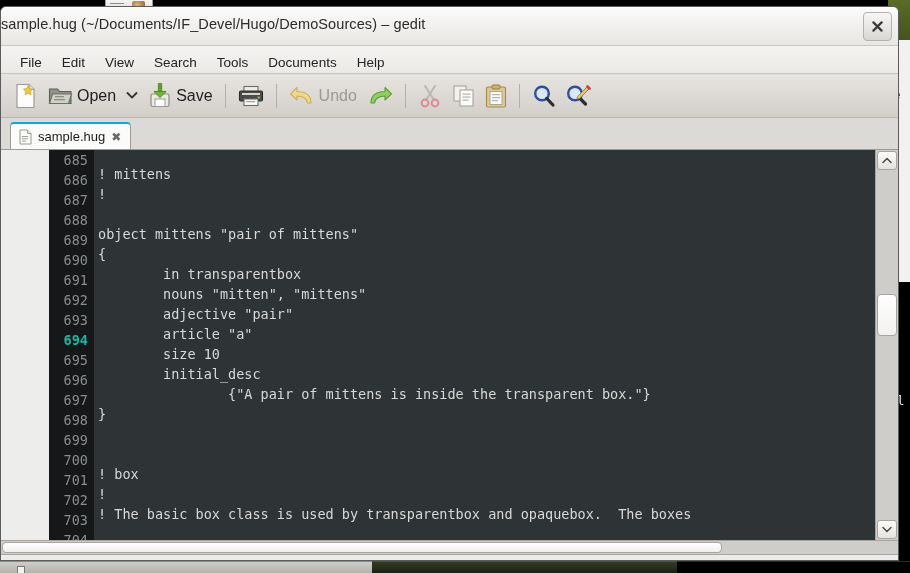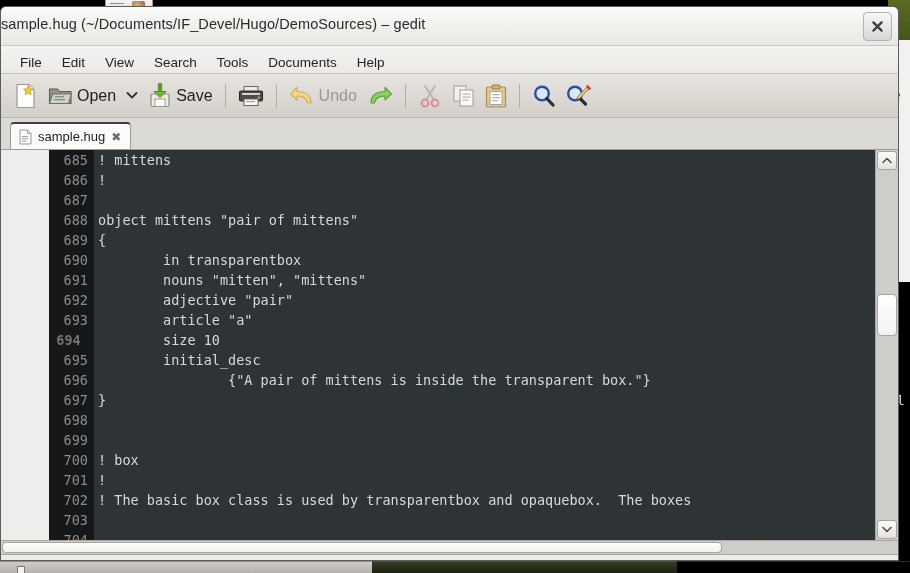--- a/index.html
+++ b/index.html
@@ -106,40 +106,40 @@
     height:32px;background:#dcdad6;
     border-bottom:1px solid #9f9c98;
     display:flex;align-items:flex-end;padding-left:9px;box-sizing:border-box;
   }
   .tab{
     display:flex;align-items:center;gap:6px;
     height:27px;padding:0 9px 0 8px;
     background:#fbfbfa;
     border:1px solid #9f9c98;border-bottom:none;
     border-radius:4px 4px 0 0;
-    border-top:2px solid #404040;
+    border-top:2px solid #0ea5e9;
     box-sizing:border-box;cursor:pointer;
   }
   .tab .tabname{font-size:13px;color:#1d1d1d;font-family:"Liberation Sans",sans-serif;}
   .tabclose{font-size:12px;color:#6a6a6a;font-weight:bold;cursor:pointer;line-height:1;}
 
   
   .editorwrap{position:relative;height:390px;background:#2e3436;overflow:hidden;margin-left:48px;}
   .gutter{
     position:absolute;left:0;top:0;width:45px;height:390px;
     background:#151718;
   }
   .gutter .gl{
     height:20px;line-height:20px;text-align:right;padding-right:6px;
     font-family:"DejaVu Sans Mono",monospace;font-size:13.5px;color:#8a8d8c;
     box-sizing:border-box;
   }
-  .gutter .gl.cur{color:#737373;font-weight:bold;text-align:center;}
+  .gutter .gl.cur{color:#14b8a6;font-weight:bold;}
   .code{
-    position:absolute;left:45px;top:0;right:24px;height:390px;
+    position:absolute;left:45px;top:14px;right:24px;height:390px;
     overflow:hidden;
   }
   .code .cl{
     height:20px;line-height:20px;white-space:pre;
     font-family:"DejaVu Sans Mono",monospace;font-size:13.5px;color:#d8d8d6;
     padding-left:4px;
   }
   .code .cl.cur{background:#2e3436;}
 
   

